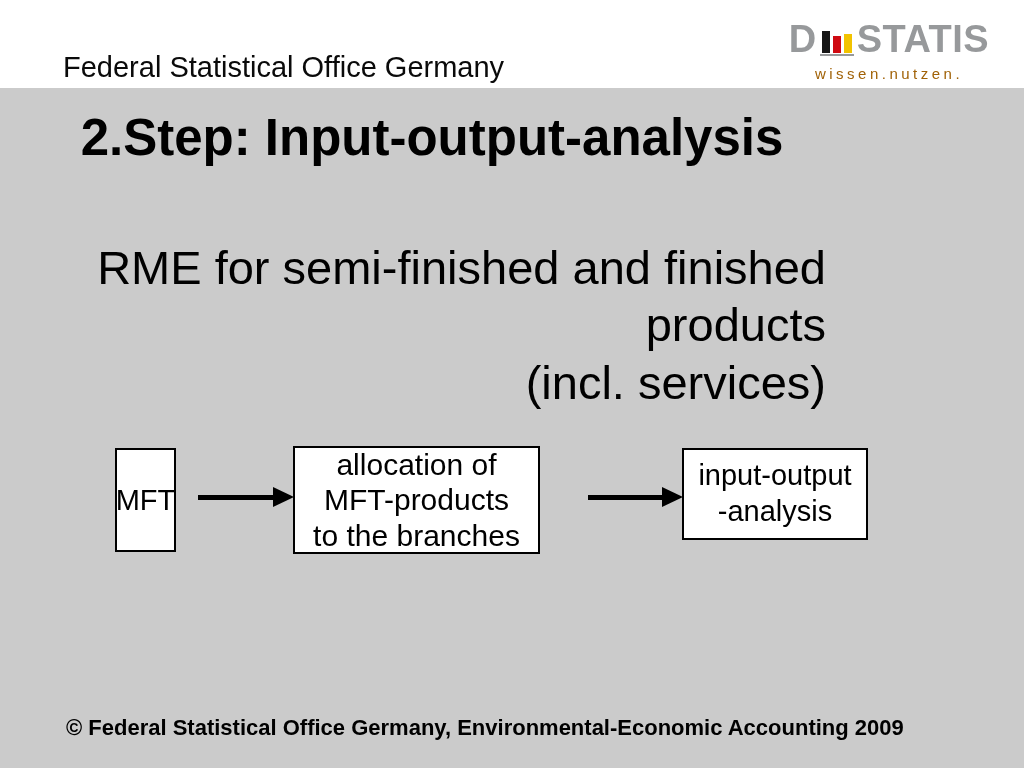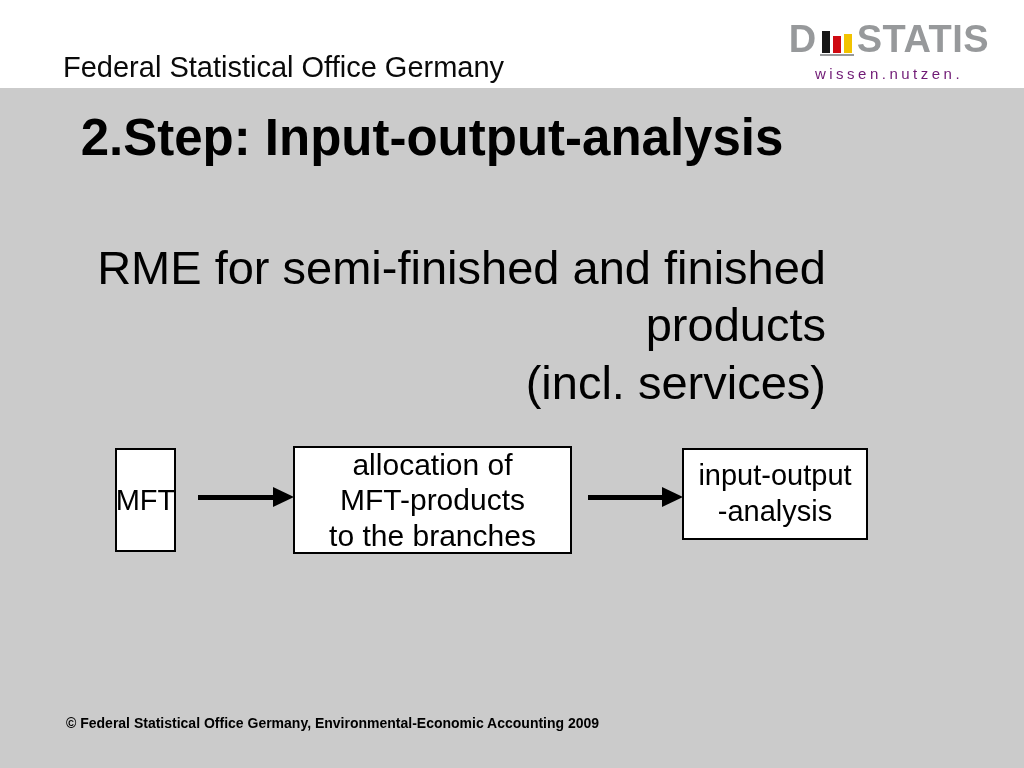--- a/index.html
+++ b/index.html
@@ -110,21 +110,21 @@
     text-align: center;
     white-space: pre-line;
   }
   .box-mft {
     left: 115px; top: 448px;
     width: 61px; height: 104px;
     font-size: 29px;
   }
   .box-allocation {
     left: 293px; top: 446px;
-    width: 279px; height: 108px;
+    width: 247px; height: 108px;
     font-size: 30px;
     line-height: 1.17;
   }
   .box-io {
     left: 682px; top: 448px;
     width: 186px; height: 92px;
     font-size: 29px;
     line-height: 1.24;
   }
   .arrow-shaft {
@@ -145,21 +145,21 @@
   .arrow1-head  { left: 273px; }
   .arrow2-shaft { left: 588px; width: 74px; }
   .arrow2-head  { left: 662px; }
 
   
   .footer-text {
     position: absolute;
     left: 66px;
     top: 715px;
     font-weight: bold;
-    font-size: 14px;
+    font-size: 22px;
     line-height: 1.2;
     white-space: nowrap;
   }
 </style>
 </head>
 <body>
 
 <div class="slide" style="background: rgb(203, 203, 203);">
 
   <div class="header" style="background: rgb(255, 255, 255);">
@@ -169,21 +169,21 @@
       <div class="logo-main" style="color: rgb(151, 153, 155);">
         <span>D</span>
         <span class="logo-bars">
           <span class="bar bar-black" style="background: rgb(22, 22, 22);"></span>
           <span class="bar bar-red" style="background: rgb(207, 10, 18);"></span>
           <span class="bar bar-yellow" style="background: rgb(242, 195, 0);"></span>
           <span class="logo-baseline" style="background: rgb(151, 153, 155);"></span>
         </span>
         <span>STATIS</span>
       </div>
-      <div class="logo-tagline" style="color: #701a75;">wissen.nutzen.</div>
+      <div class="logo-tagline" style="color: #a16207;">wissen.nutzen.</div>
     </div>
   </div>
 
   <div class="slide-title">2.Step: Input-output-analysis</div>
 
   <div class="slide-subtitle">RME for semi-finished and finished products
 (incl. services)</div>
 
   <div class="flow-box box-mft">MFT</div>
 

